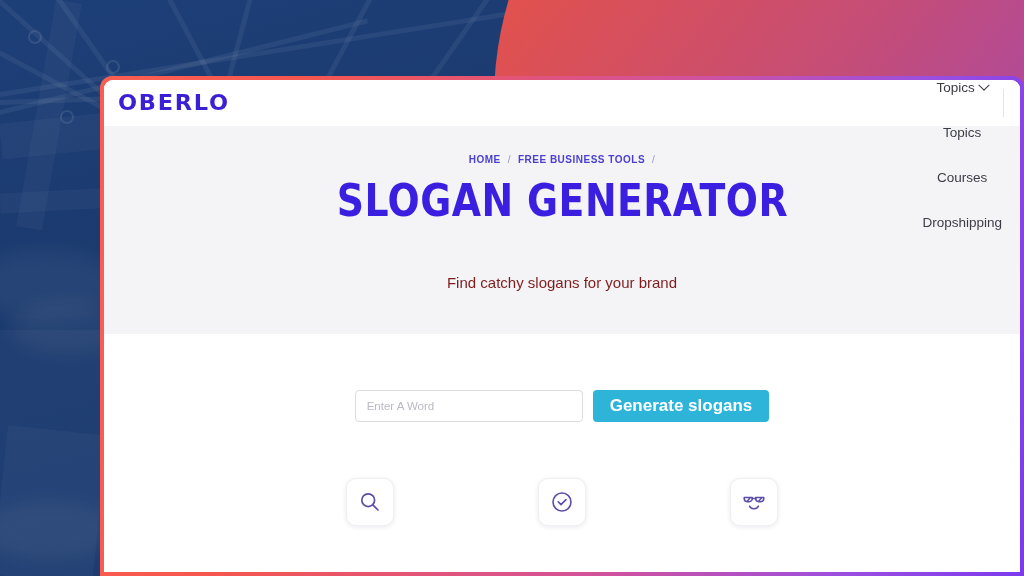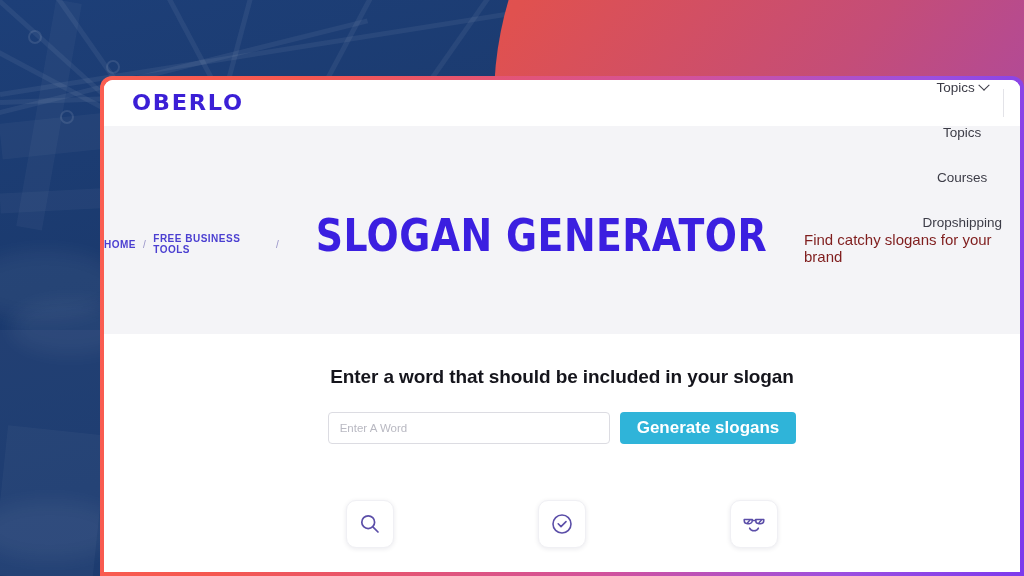--- a/index.html
+++ b/index.html
@@ -78,21 +78,21 @@
     overflow: hidden;
   }
 
   
   #site-header {
     position: relative;
     height: 46px;
     background: #ffffff;
     display: flex;
     align-items: center;
-    padding: 0 0 0 28px;
+    padding: 0 0 0 14px;
     box-sizing: border-box;
   }
   #logo {
     font-family: "DejaVu Sans", sans-serif;
     font-weight: bold;
     font-size: 21px;
     letter-spacing: 1.6px;
     color: #3b1fd6;
     line-height: 1;
     transform: scaleX(1.07);
@@ -132,21 +132,21 @@
     bottom: 9px;
     width: 1px;
     background: #e3e3e8;
   }
 
   
   #hero {
     background: #f4f4f7;
     height: 208px;
     display: flex;
-    flex-direction: row;
+    flex-direction: column;
     align-items: center;
     padding-top: 28px;
     box-sizing: border-box;
   }
   #breadcrumb {
     display: flex;
     align-items: center;
     gap: 7px;
     font-size: 10px;
     font-weight: bold;
@@ -188,21 +188,21 @@
     color: #15151c;
     letter-spacing: -0.1px;
   }
   #form-row {
     margin-top: 24px;
     display: flex;
     align-items: stretch;
     gap: 10px;
   }
   #word-input {
-    width: 282px;
+    width: 228px;
     height: 32px;
     border: 1px solid #dcdce2;
     border-radius: 4px;
     background: #fff;
     padding: 0 11px;
     font-size: 11.5px;
     color: #2a2a32;
     font-family: "Liberation Sans", sans-serif;
     box-sizing: border-box;
     outline: none;
@@ -299,21 +299,20 @@
         <span class="sep">/</span>
         <span class="crumb">FREE BUSINESS TOOLS</span>
         <span class="sep">/</span>
       </div>
 
       <h1 id="page-title">SLOGAN GENERATOR</h1>
       <p id="page-subtitle">Find catchy slogans for your brand</p>
     </section>
 
     <section id="tool">
-      <div id="tool-heading">Enter a word that should be included in your slogan</div>
 
       <div id="form-row">
         <input id="word-input" type="text" placeholder="Enter A Word" style="">
         <button id="generate-button">Generate slogans</button>
       </div>
 
       <div id="feature-icons">
 
         <div class="feature-card">
           <span>

